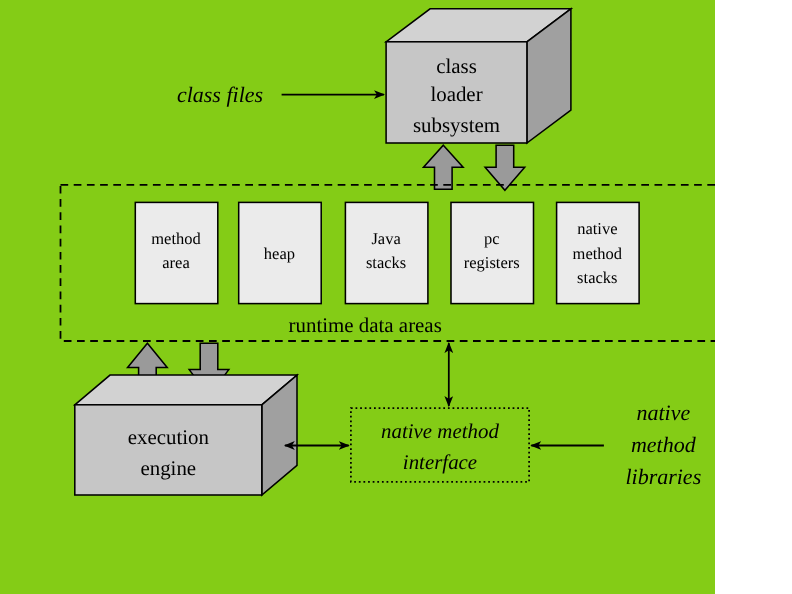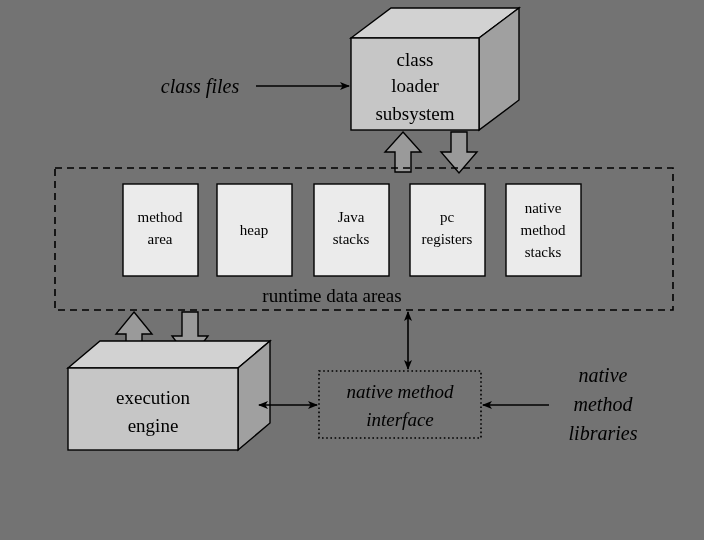--- a/index.html
+++ b/index.html
@@ -2,23 +2,23 @@
 <html><head>
 <meta charset="utf-8">
 <style>
   html, body {
     margin: 0;
     padding: 0;
     background: #ffffff;
   }
   #diagram-root {
     position: relative;
-    width: 704px;
+    width: 650px;
     height: 540px;
-    background: #737373;
+    background: #84cc16;
     overflow: hidden;
     font-family: "Liberation Serif", "DejaVu Serif", serif;
   }
   svg.canvas {
     position: absolute;
     top: 0;
     left: 0;
     width: 720px;
     height: 540px;
   }

